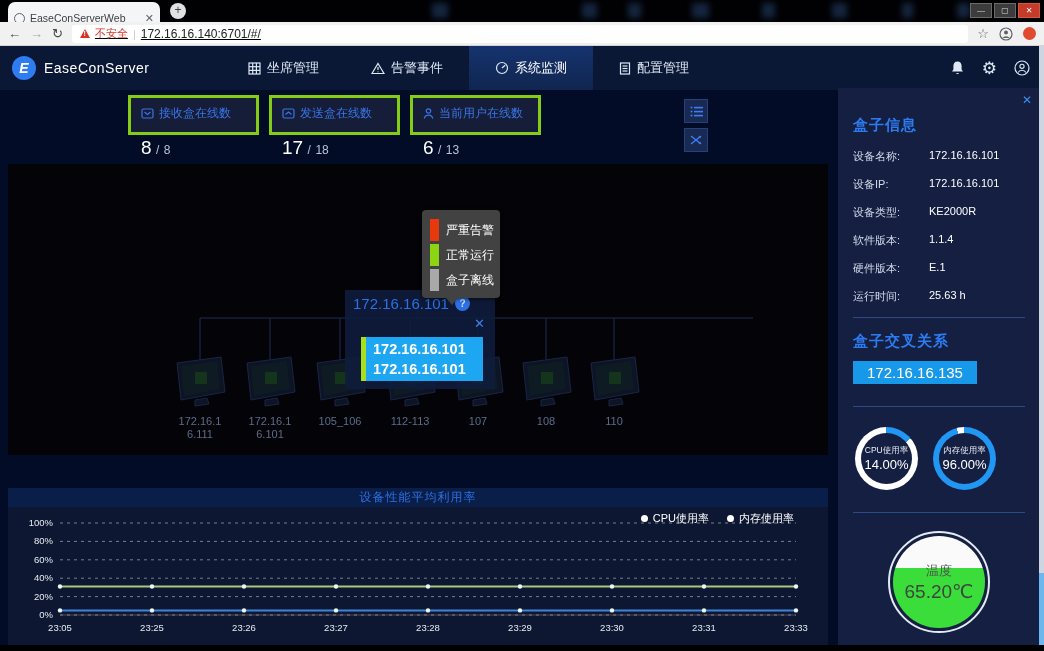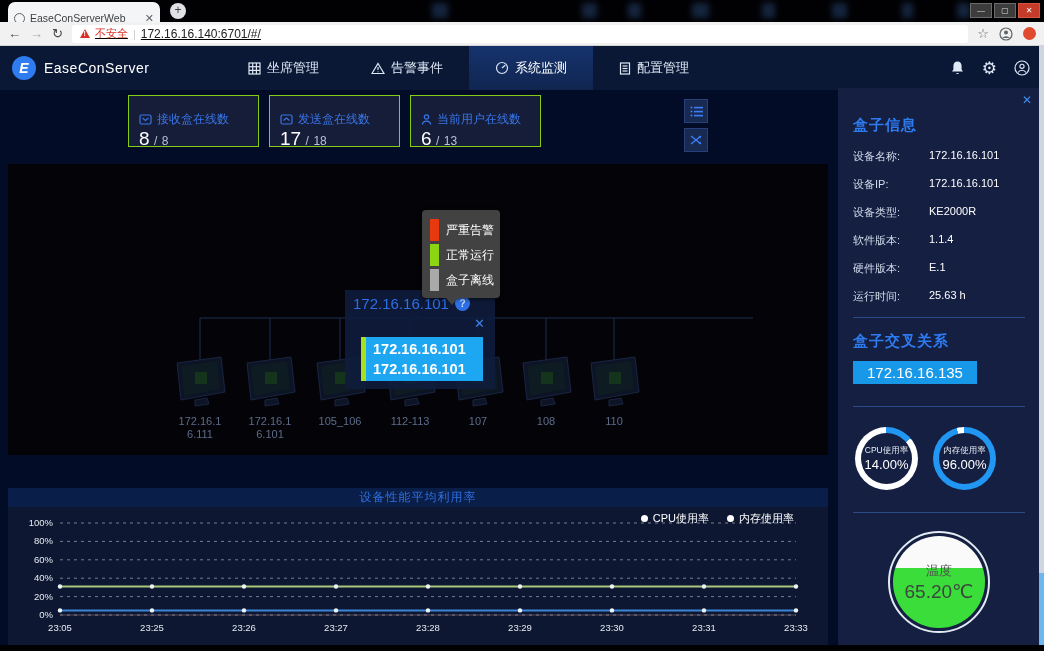--- a/index.html
+++ b/index.html
@@ -39,23 +39,23 @@
   .logo { width:24px; height:24px; border-radius:50%; background:#2f7bf0; color:#fff; font-weight:bold; font-style:italic; font-size:14px; text-align:center; line-height:24px; }
   .brand-name { color:#fff; font-size:14px; letter-spacing:.5px; }
   .nav-items { display:flex; height:44px; }
   .nav-item { display:flex; align-items:center; gap:6px; padding:0 26px; color:#dfe8f5; font-size:13px; height:44px; cursor:pointer; }
   .nav-item.active { background:linear-gradient(180deg,#16336e,#102650); color:#fff; }
   .nav-right { margin-left:auto; margin-right:14px; display:flex; align-items:center; gap:17px; color:#dfe8f5; }
   .nav-icon { stroke:#dfe8f5; fill:none; stroke-width:1.2; }
 
   
   .stats-row { position:absolute; top:49px; left:128px; display:flex; gap:10px; }
-  .stat-card { width:131px; height:52px; background:#151d38; border:1px solid #84cc16; padding:15px 10px 0; }
+  .stat-card { width:131px; height:40px; background:#151d38; border:3px solid #84cc16; padding:7px 10px 0; }
   .stat-head { display:flex; align-items:center; gap:5px; color:#3a76e8; font-size:12px; white-space:nowrap; }
-  .stat-val-row { margin-top:0; color:#fff; }
+  .stat-val-row { margin-top:15px; color:#fff; }
   .stat-value { font-size:19px; }
   .stat-slash, .stat-total { font-size:12px; color:#b9c2d6; }
   .stat-buttons { position:absolute; top:53px; left:684px; display:flex; flex-direction:column; gap:5px; }
   .sq-btn { width:24px; height:24px; background:#182a52; border:1px solid #27407c; display:flex; align-items:center; justify-content:center; }
 
   
   .topology { position:absolute; top:118px; left:8px; width:820px; height:291px; background:#040408; }
   .topo-lines { position:absolute; inset:0; }
   .monitor { position:absolute; width:60px; text-align:center; }
   .mon-label { margin-top:3px; color:#5d6c8a; font-size:11px; line-height:13px; }

